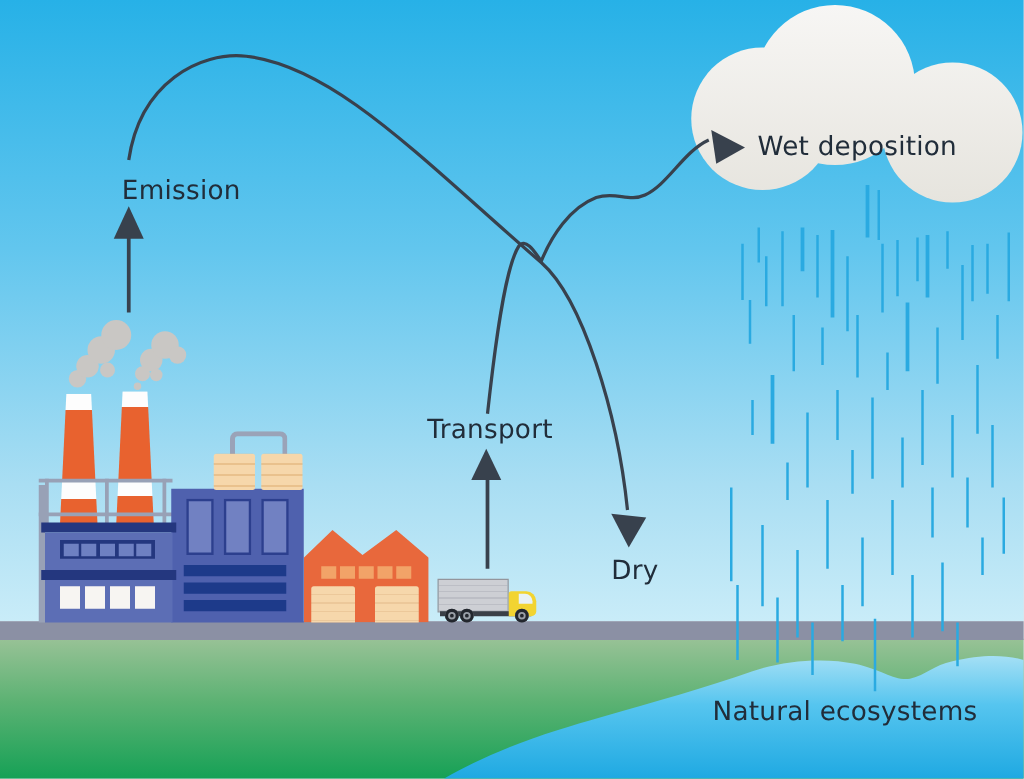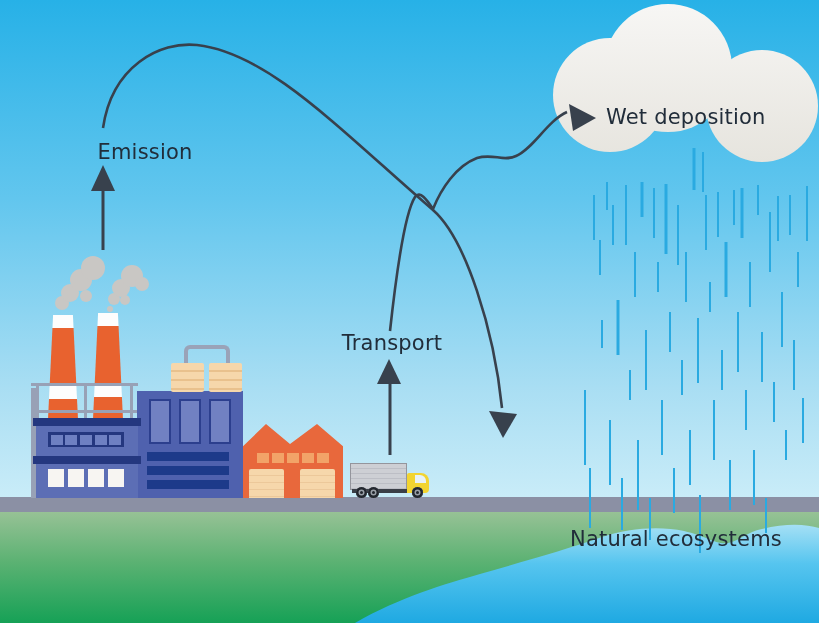--- a/index.html
+++ b/index.html
@@ -217,16 +217,17 @@
       <polygon points="389,359 377,384 401,384"></polygon>
       <polygon points="503,438 489,411 517,414"></polygon>
       <polygon points="596,118 569,104 573,131"></polygon>
     </g>
   </svg>
 
   <div class="abs label centered" style="left:102px;top:140px;margin-left:43px;">Emission</div>
   <div class="abs label" style="left:606px;top:105px;">Wet deposition</div>
   <div class="abs label centered" style="left:392px;top:331px;">Transport</div>
   <div class="abs label centered" style="left:508px;top:446px;text-align:center;line-height:21px;">
+    <div>Dry</div>
   </div>
-  <div class="abs label centered" style="left:676px;top:527px;">Natural ecosystems</div>
+  <div class="abs label centered" style="left:676px;top:557px;">Natural ecosystems</div>
 
 </div>
 
 </body></html>

